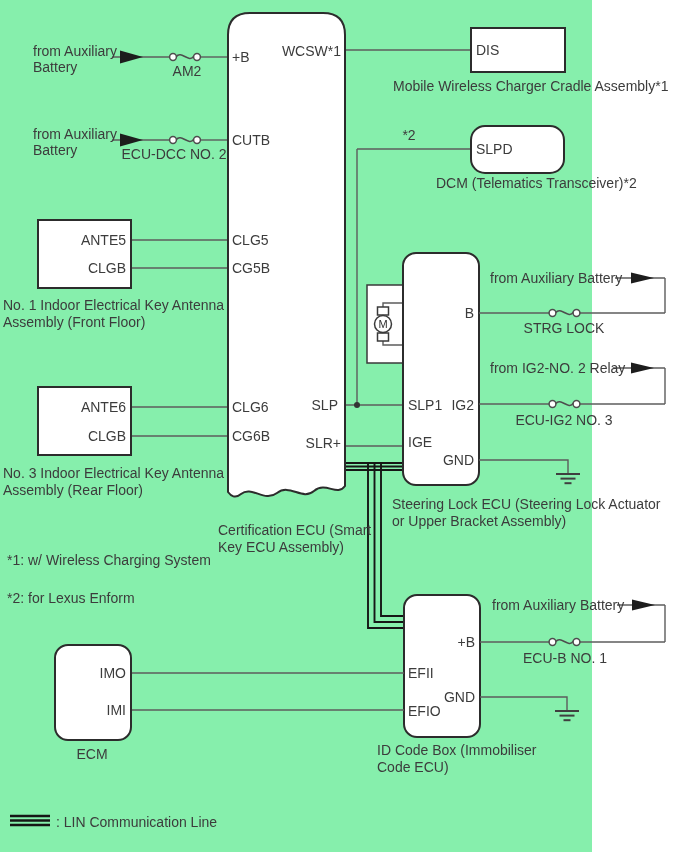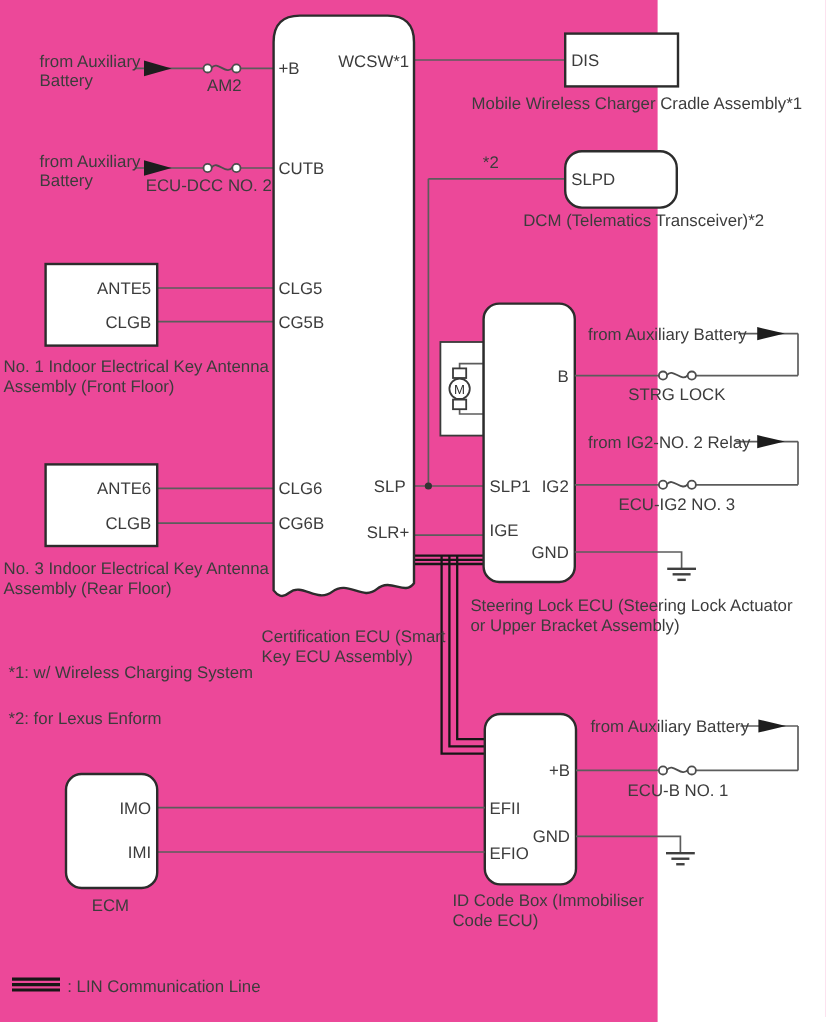--- a/index.html
+++ b/index.html
@@ -1,16 +1,16 @@
 <!DOCTYPE html>
 <html><head>
 <meta charset="utf-8">
 <style>
   html,body{margin:0;padding:0;background:#ffffff;}
-  .stage{width:548px;height:852px;position:relative;background:#ec4899;}
+  .stage{width:592px;height:852px;position:relative;background:#86efac;}
   svg text{font-family:"Liberation Sans","DejaVu Sans",sans-serif;font-size:14px;fill:#3c3c3c;}
   text.pin{font-size:14px;}
   text.cap{font-size:14px;}
   text.motor-m{font-size:11px;fill:#2e2e2e;}
   .wire{stroke:#5c5c5c;stroke-width:1.4;fill:none;}
   .box{stroke:#2c2c2c;stroke-width:2;fill:#ffffff;}
   .thinbox{stroke:#3a3a3a;stroke-width:1.5;fill:#ffffff;}
   .lin{stroke:#161616;stroke-width:1.9;fill:none;}
   .linlegend{stroke:#161616;stroke-width:2.7;}
   .sym{stroke:#4d4d4d;stroke-width:1.5;fill:#ffffff;}

